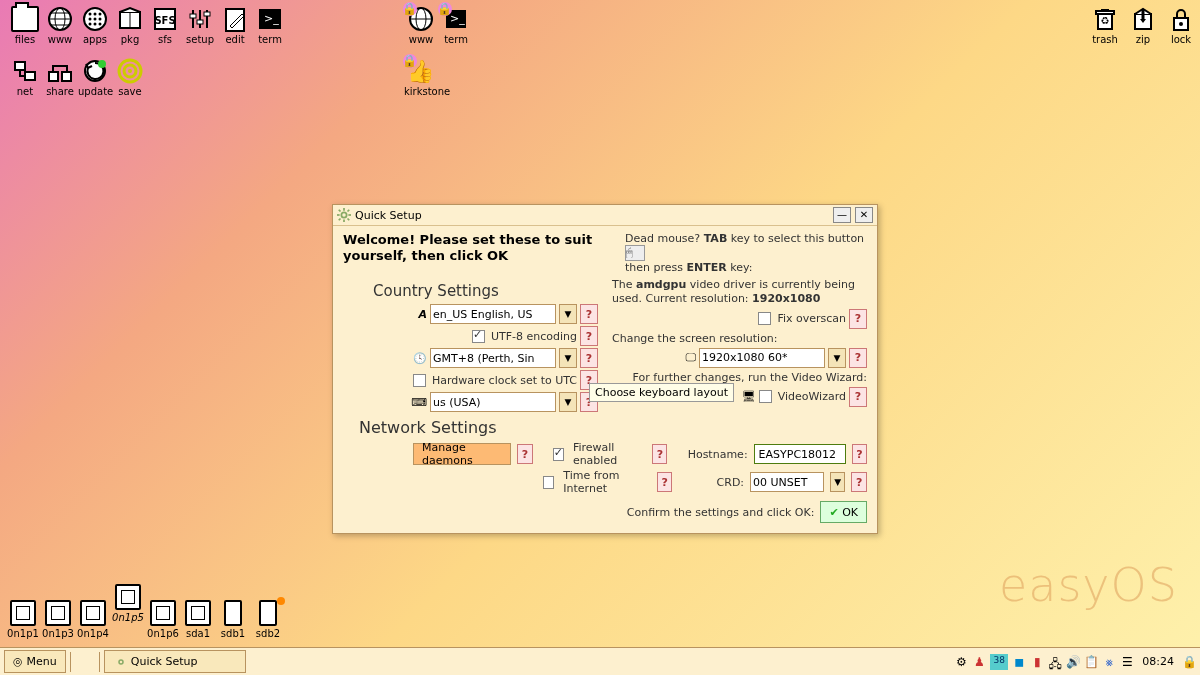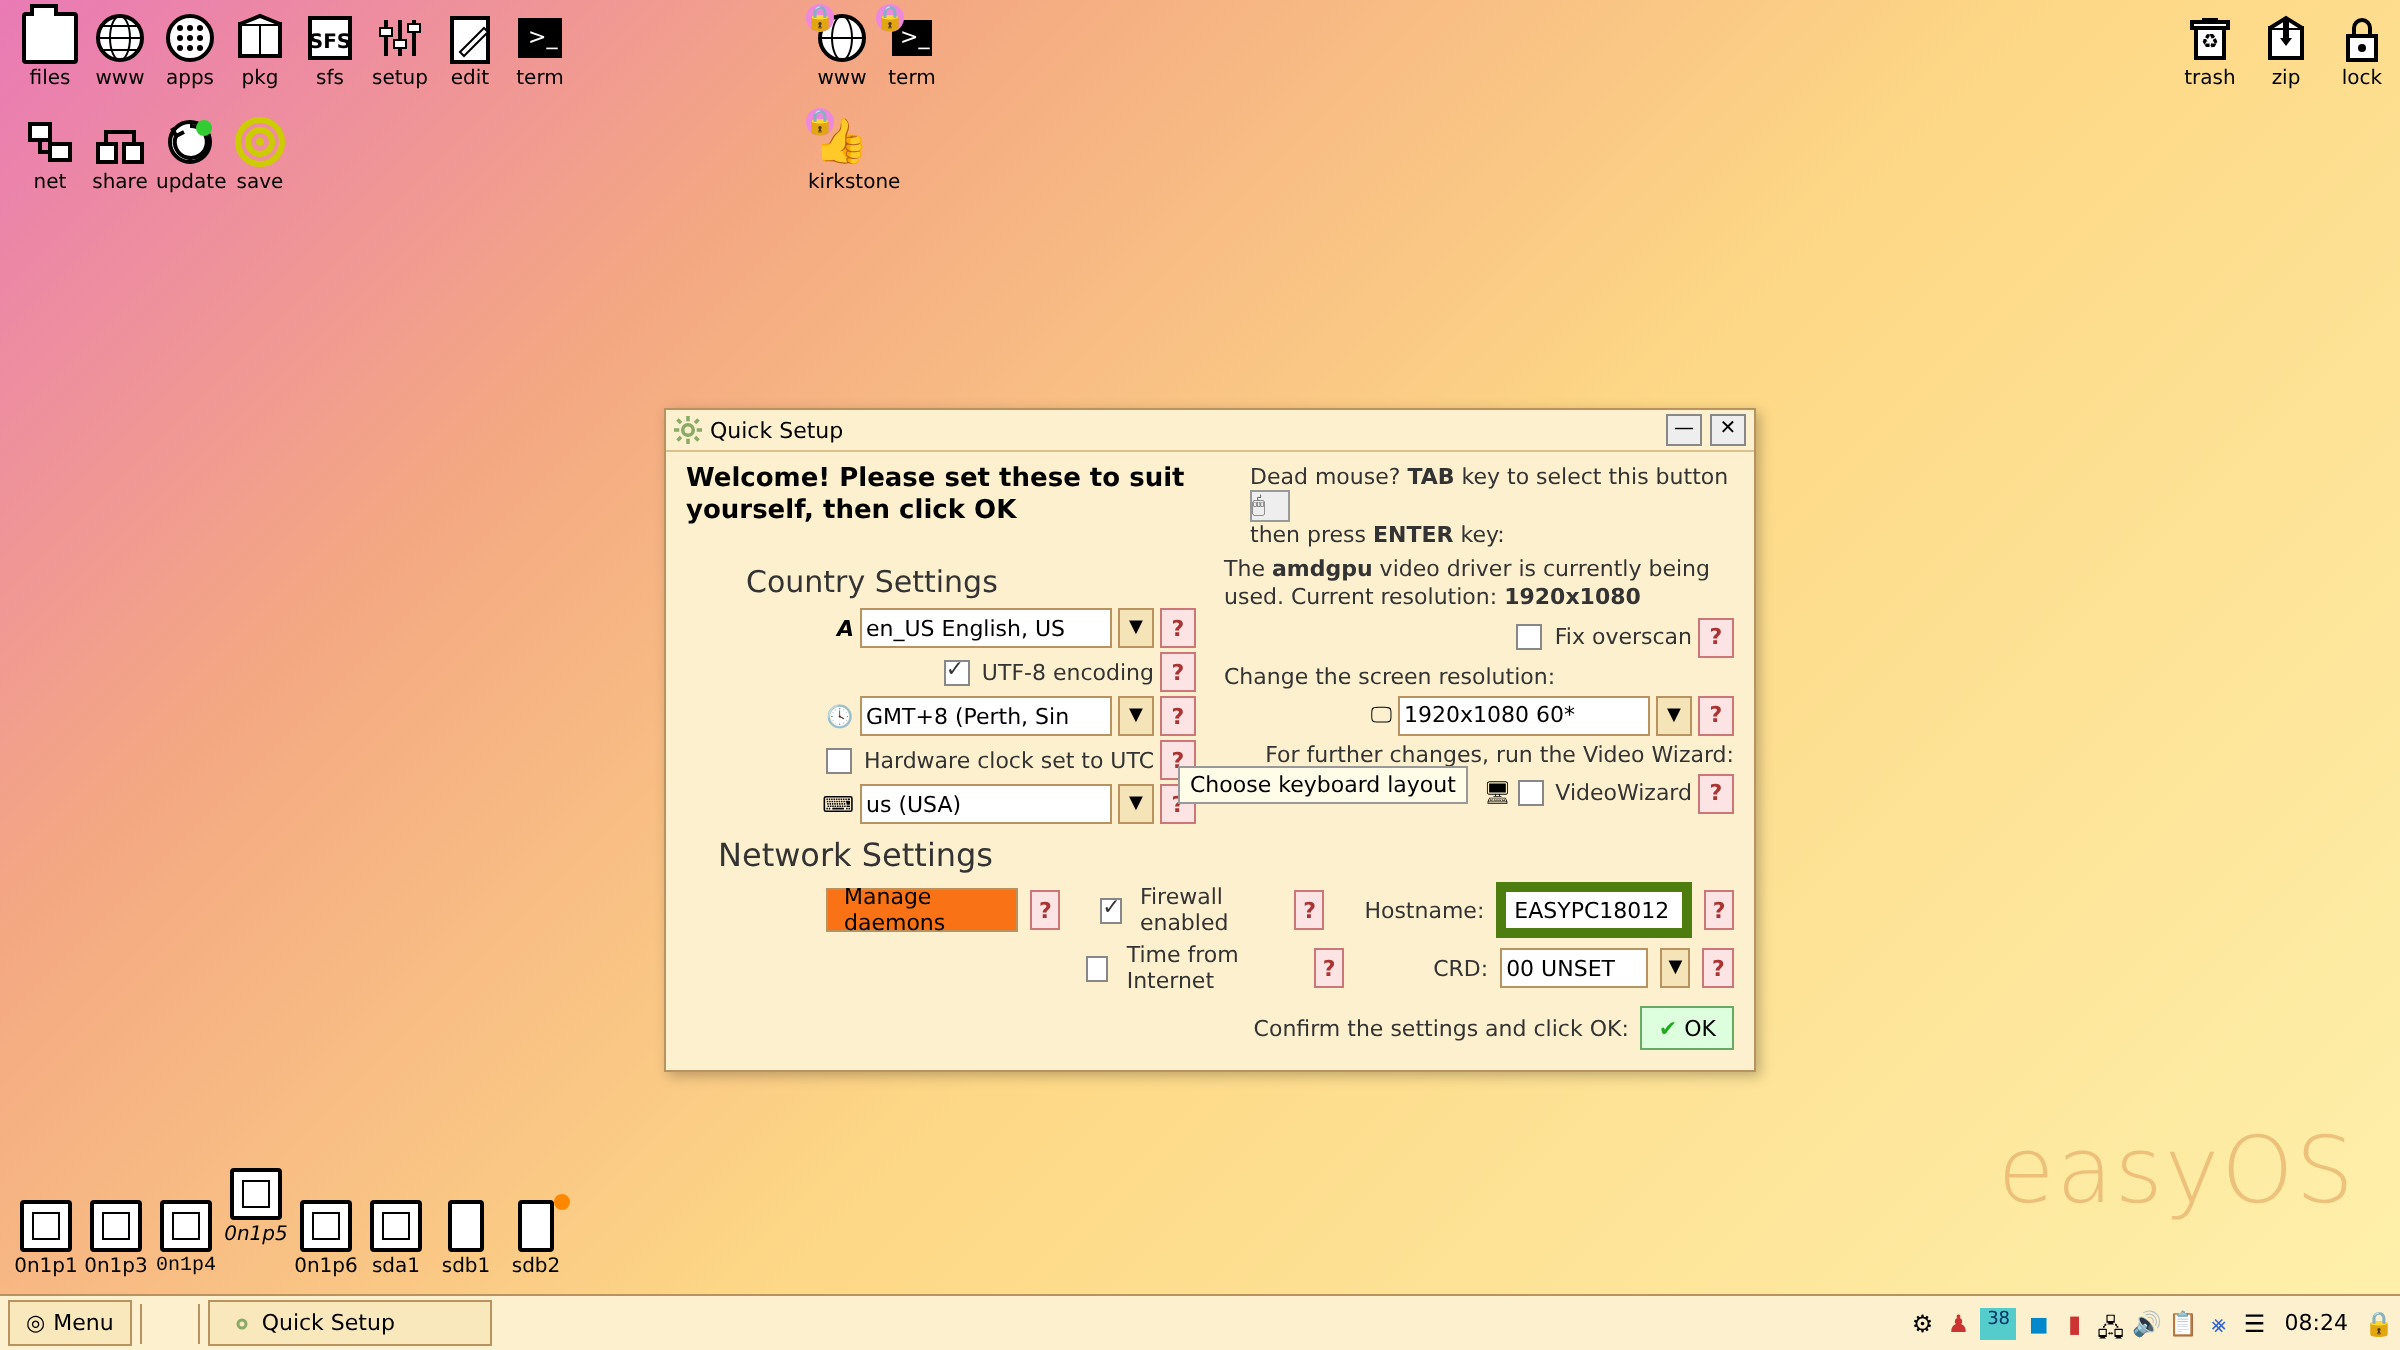--- a/index.html
+++ b/index.html
@@ -28,22 +28,22 @@
 .cols{display:flex;gap:14px;margin-top:4px}
 .col{flex:1}
 .sect{font-size:15px;color:#333;margin:4px 0 4px 30px}
 .row{display:flex;align-items:center;justify-content:flex-end;gap:3px;margin:2px 0}
 .sel{height:18px;border:1px solid #b8935f;background:#fff;font-size:11px;padding:0 2px;display:flex;align-items:center;width:120px;overflow:hidden;white-space:nowrap}
 .dd{width:16px;height:18px;border:1px solid #b8935f;background:#f4e4b8;display:flex;align-items:center;justify-content:center;cursor:pointer;font-size:9px}
 .hb{width:16px;height:18px;border:1px solid #c77;background:#fce4e4;color:#a33;display:flex;align-items:center;justify-content:center;cursor:pointer;font-weight:700;font-size:11px}
 .cb{width:11px;height:11px;border:1px solid #888;background:#fff;display:inline-block;vertical-align:middle;margin-right:3px;position:relative}
 .cb.on::after{content:"✓";position:absolute;top:-3px;left:0;font-size:11px;color:#333}
 .lbl{font-size:11px;color:#333}
-.inp{height:18px;border:5px solid #4d7c0f;background:#fff;font-size:11px;padding:0 4px;display:flex;align-items:center}
-.btn{height:20px;border:1px solid #b8935f;background:#f97316;padding:0 8px;display:flex;align-items:center;cursor:pointer;font-size:11px}
+.inp{height:18px;border:1px solid #4d7c0f;background:#fff;font-size:11px;padding:0 4px;display:flex;align-items:center}
+.btn{height:20px;border:1px solid #b8935f;background:#fdba74;padding:0 8px;display:flex;align-items:center;cursor:pointer;font-size:11px}
 .okbtn{border:1px solid #6a6;background:#dfd}
 .tooltip{position:absolute;background:#fffde7;border:1px solid #999;padding:2px 5px;font-size:11px;white-space:nowrap}
 .nsect{font-size:16px;color:#333;margin:4px 16px}
 .bottomrow{display:flex;align-items:center;justify-content:flex-end;gap:6px;margin-top:6px}
 .taskbar{position:absolute;left:0;right:0;bottom:0;height:27px;background:#fdf0cf;border-top:1px solid #b8935f;display:flex;align-items:center;padding:0 4px;gap:4px}
 .menub{height:21px;border:1px solid #b8935f;background:#f9e8bb;padding:0 8px;display:flex;align-items:center;gap:4px;cursor:pointer;font-size:11px}
 .taskbtn{height:21px;border:1px solid #b8935f;background:#f9e8bb;padding:0 10px;display:flex;align-items:center;gap:4px;cursor:pointer;font-size:11px;min-width:120px}
 .tflex{flex:1}
 .tray{display:flex;align-items:center;gap:4px}
 .tic{width:14px;height:14px;display:inline-block;font-size:12px;text-align:center}
@@ -256,21 +256,21 @@
           <div class="dsk"></div>
         </div>
         <div class="lb">0n1p1</div>
       </div>
       <div class="di" style="left: 41px; top: 600px;">
         <div class="ic" style="position:relative">
           <div class="dsk"></div>
         </div>
         <div class="lb">0n1p3</div>
       </div>
-      <div class="di" style="left: 76px; top: 600px; font-family: Liberation Mono, monospace;">
+      <div class="di" style="left: 76px; top: 600px;">
         <div class="ic" style="position:relative">
           <div class="dsk"></div>
         </div>
         <div class="lb">0n1p4</div>
       </div>
       <div class="di" style="left: 111px; top: 584px; font-style: italic;">
         <div class="ic" style="position:relative">
           <div class="dsk"></div>
         </div>
         <div class="lb">0n1p5</div>

